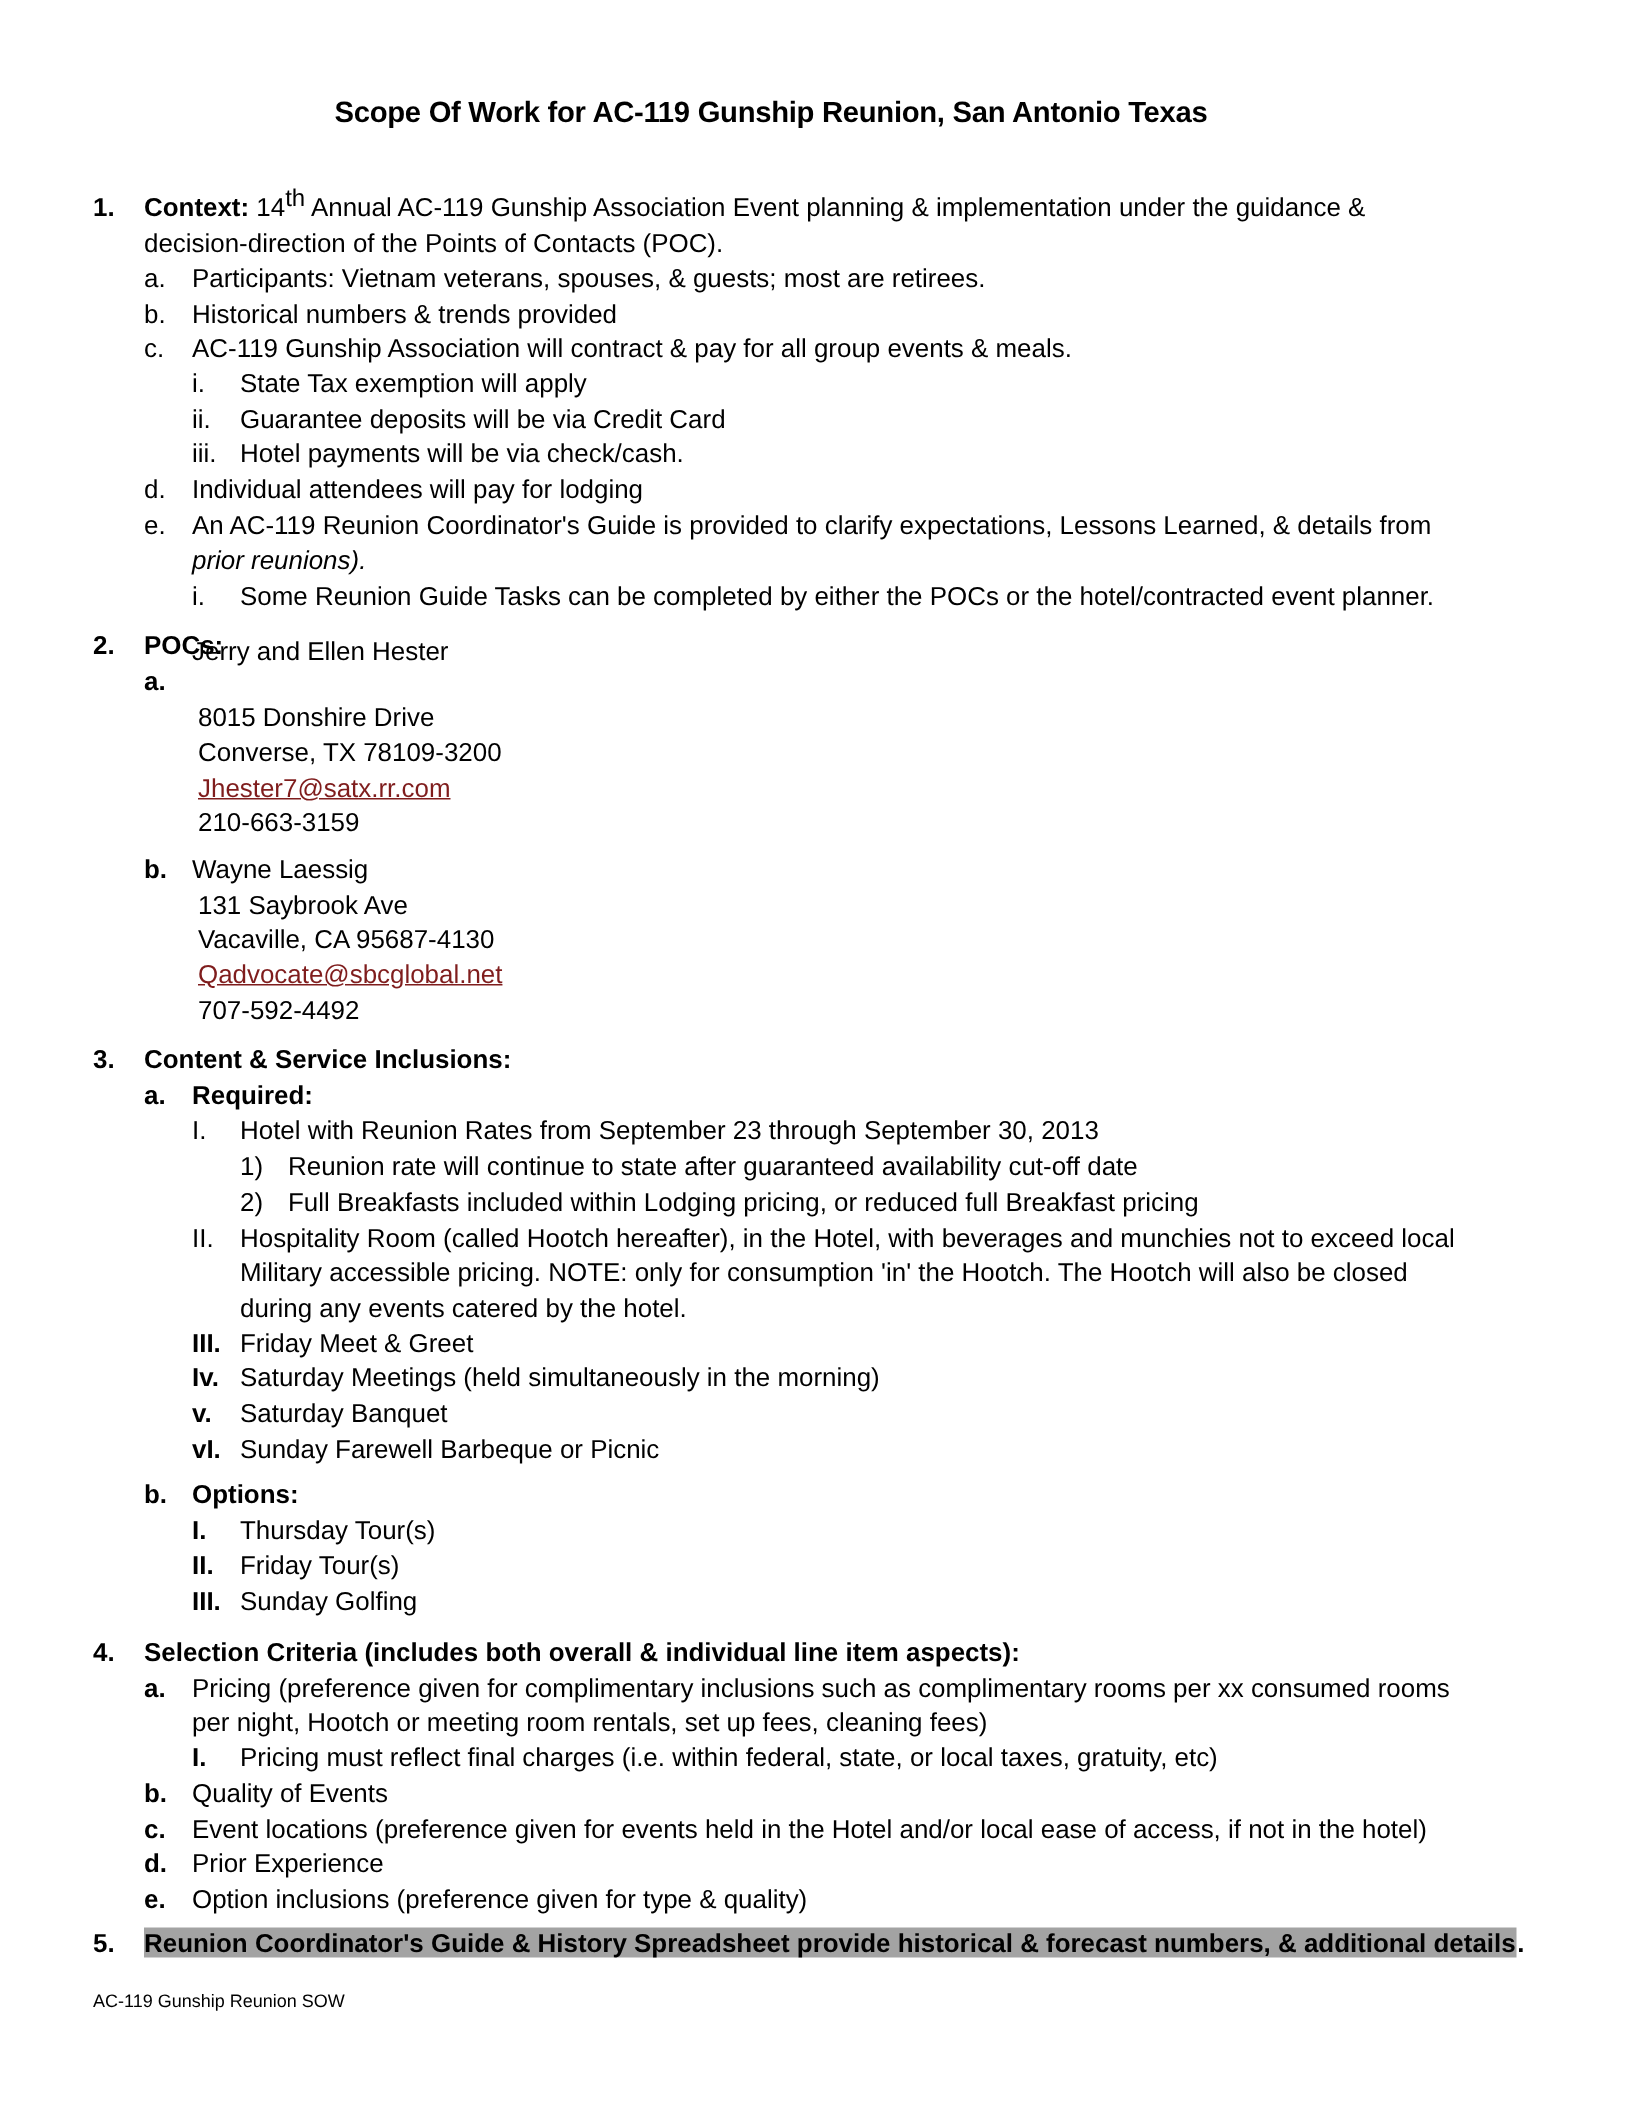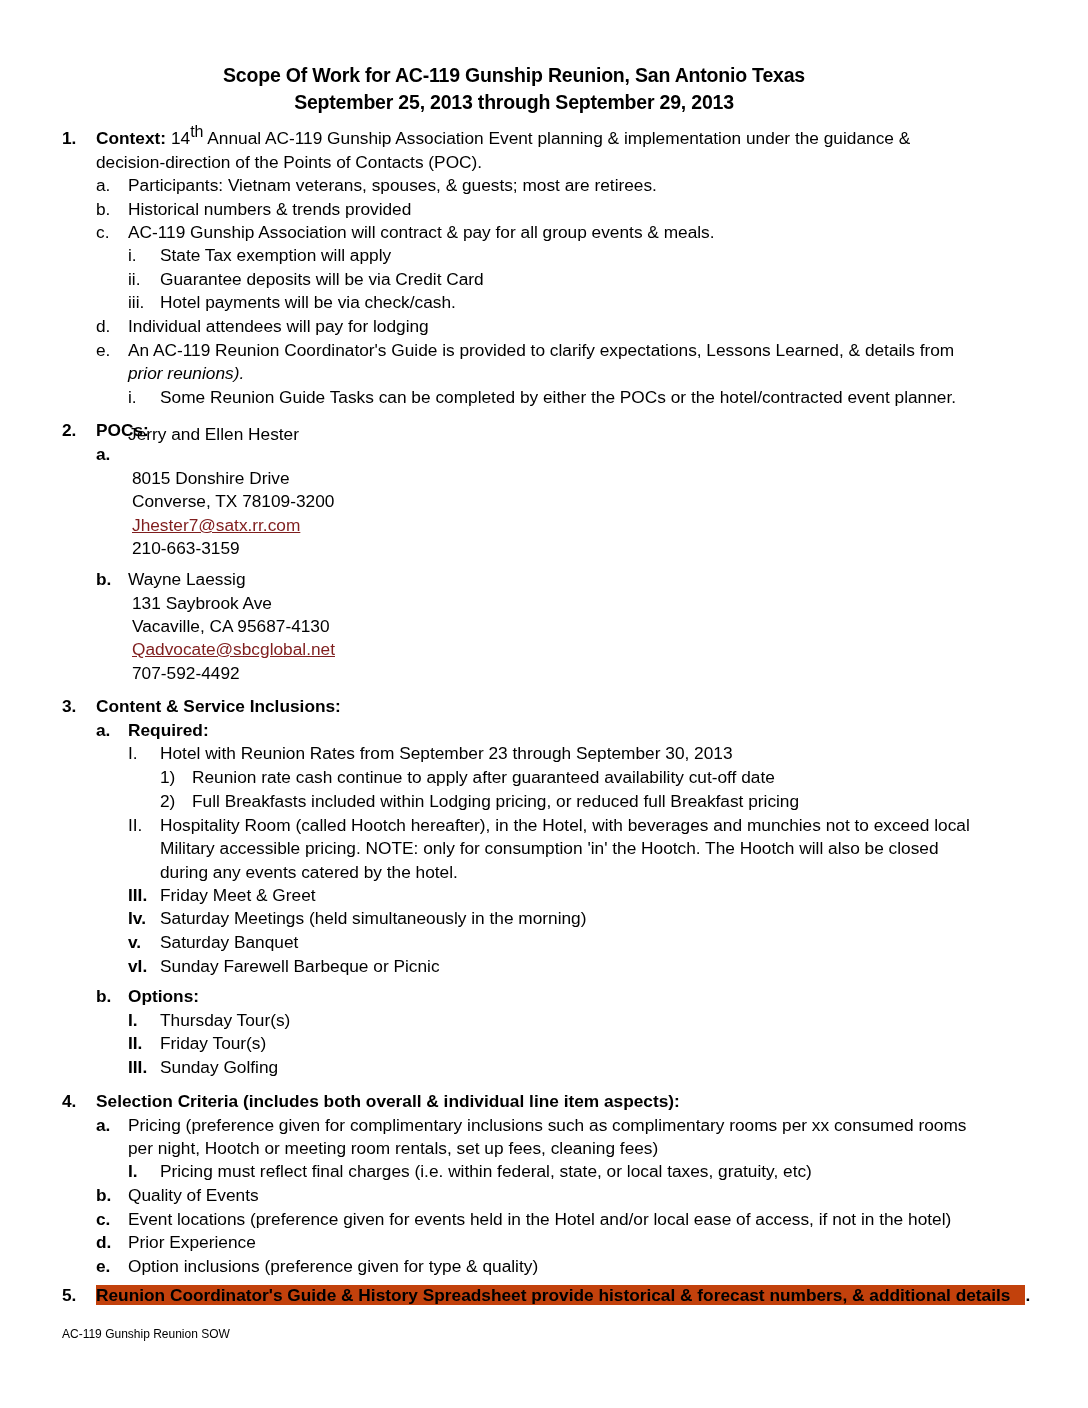--- a/index.html
+++ b/index.html
@@ -5,30 +5,29 @@
     html, body { margin: 0; padding: 0; background: #ffffff; }
     body { width: 1088px; height: 1408px; position: relative; overflow: hidden;
            font-family: "Liberation Sans", sans-serif; color: #000; font-size: 17.3px; }
     .page { position: absolute; left: 0; top: 0; width: 1088px; height: 1408px; }
     .title { position: absolute; left: 0; width: 1028px; text-align: center; font-weight: bold;
              font-size: 19.5px; letter-spacing: -0.2px; }
     .line { position: absolute; white-space: nowrap; line-height: 23px; }
     .b { font-weight: bold; }
     sup { font-size: 16px; vertical-align: 7px; line-height: 0; }
     a.link { color: #7f1d1d; text-decoration: underline; }
-    .hl { background: #c2410c; font-weight: bold; padding-right: 15px; }
+    .hl { background: #a3a3a3; font-weight: bold; padding-right: 1px; }
     .footer { position: absolute; left: 62px; top: 1327px; font-size: 12px; font-family: "Liberation Sans", sans-serif; }
   </style>
 </head>
 <body>
 
 <div class="page">
 
   <div class="title" style="top:64px;">Scope Of Work for AC-119 Gunship Reunion, San Antonio Texas</div>
-  <div class="title" style="top:91px;">September 25, 2013 through September 29, 2013</div>
 
   <div>
     <span class="line b" style="left:62px; top:127px;">1.</span>
     <div class="line" style="left:96px; top:127px;">
       <span class="b">Context:</span><span> 14</span><sup>th</sup><span> Annual AC-119 Gunship Association Event planning &amp; implementation under the guidance &amp;</span>
     </div>
     <div class="line" style="left:96px; top:151px;">decision-direction of the Points of Contacts (POC).</div>
 
     <span class="line" style="left:96px; top:174px;">a.</span>
     <span class="line" style="left:128px; top:174px;">Participants: Vietnam veterans, spouses, &amp; guests; most are retirees.</span>
@@ -77,21 +76,21 @@
   <div>
     <span class="line b" style="left:62px; top:695px;">3.</span>
     <span class="line b" style="left:96px; top:695px;">Content &amp; Service Inclusions:</span>
 
     <span class="line b" style="left:96px; top:719px;">a.</span>
     <span class="line b" style="left:128px; top:719px;">Required:</span>
 
     <span class="line" style="left:128px; top:742px;">I.</span>
     <span class="line" style="left:160px; top:742px;">Hotel with Reunion Rates from September 23 through September 30, 2013</span>
     <span class="line" style="left:160px; top:766px;">1)</span>
-    <span class="line" style="left:192px; top:766px;">Reunion rate cash continue to apply after guaranteed availability cut-off date</span>
+    <span class="line" style="left:192px; top:766px;">Reunion rate will continue to state after guaranteed availability cut-off date</span>
     <span class="line" style="left:160px; top:790px;">2)</span>
     <span class="line" style="left:192px; top:790px;">Full Breakfasts included within Lodging pricing, or reduced full Breakfast pricing</span>
     <span class="line" style="left:128px; top:814px;">II.</span>
     <span class="line" style="left:160px; top:814px;">Hospitality Room (called Hootch hereafter), in the Hotel, with beverages and munchies not to exceed local</span>
     <span class="line" style="left:160px; top:837px;">Military accessible pricing.  NOTE: only for consumption 'in' the Hootch.  The Hootch will also be closed</span>
     <span class="line" style="left:160px; top:861px;">during any events catered by the hotel.</span>
     <span class="line b" style="left:128px; top:884px;">III.</span>
     <span class="line" style="left:160px; top:884px;">Friday Meet &amp; Greet</span>
     <span class="line b" style="left:128px; top:907px;">Iv.</span>
     <span class="line" style="left:160px; top:907px;">Saturday Meetings (held simultaneously in the morning)</span>

